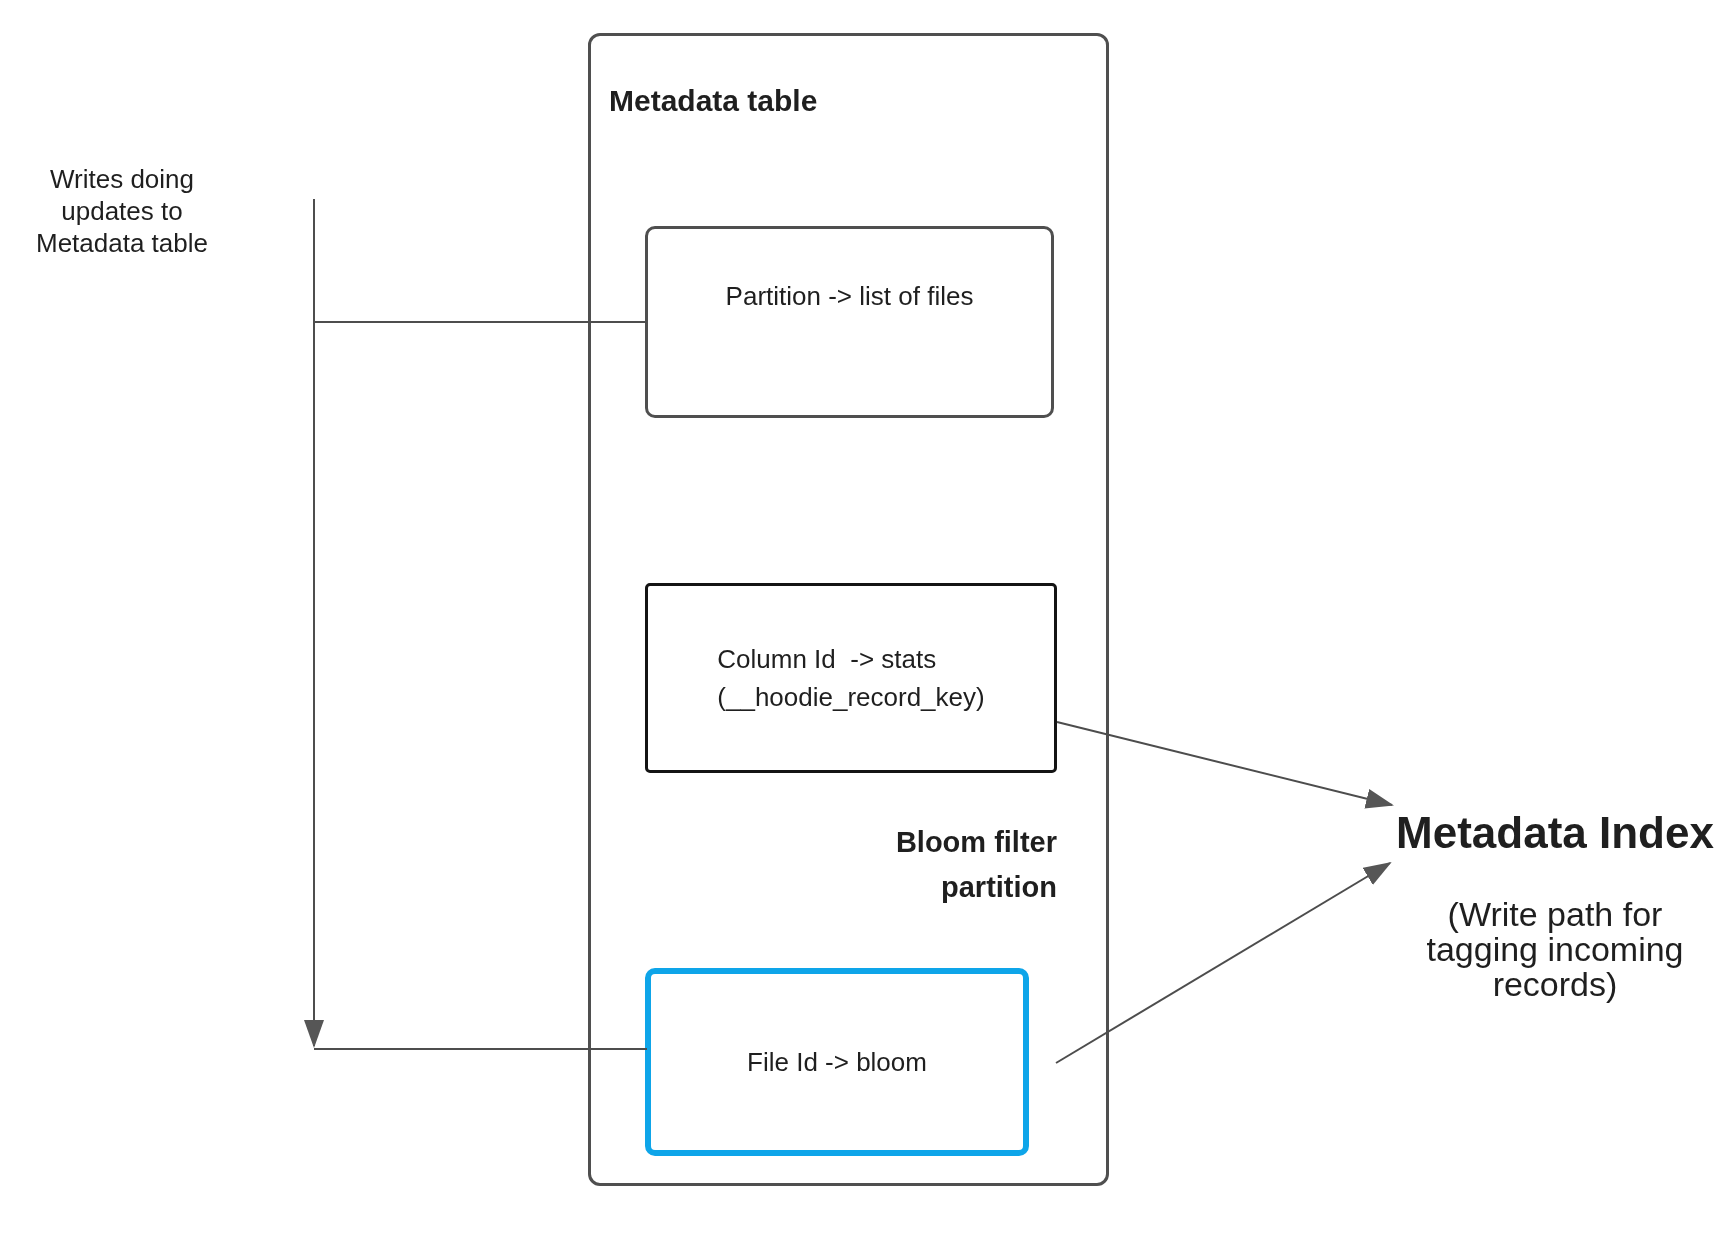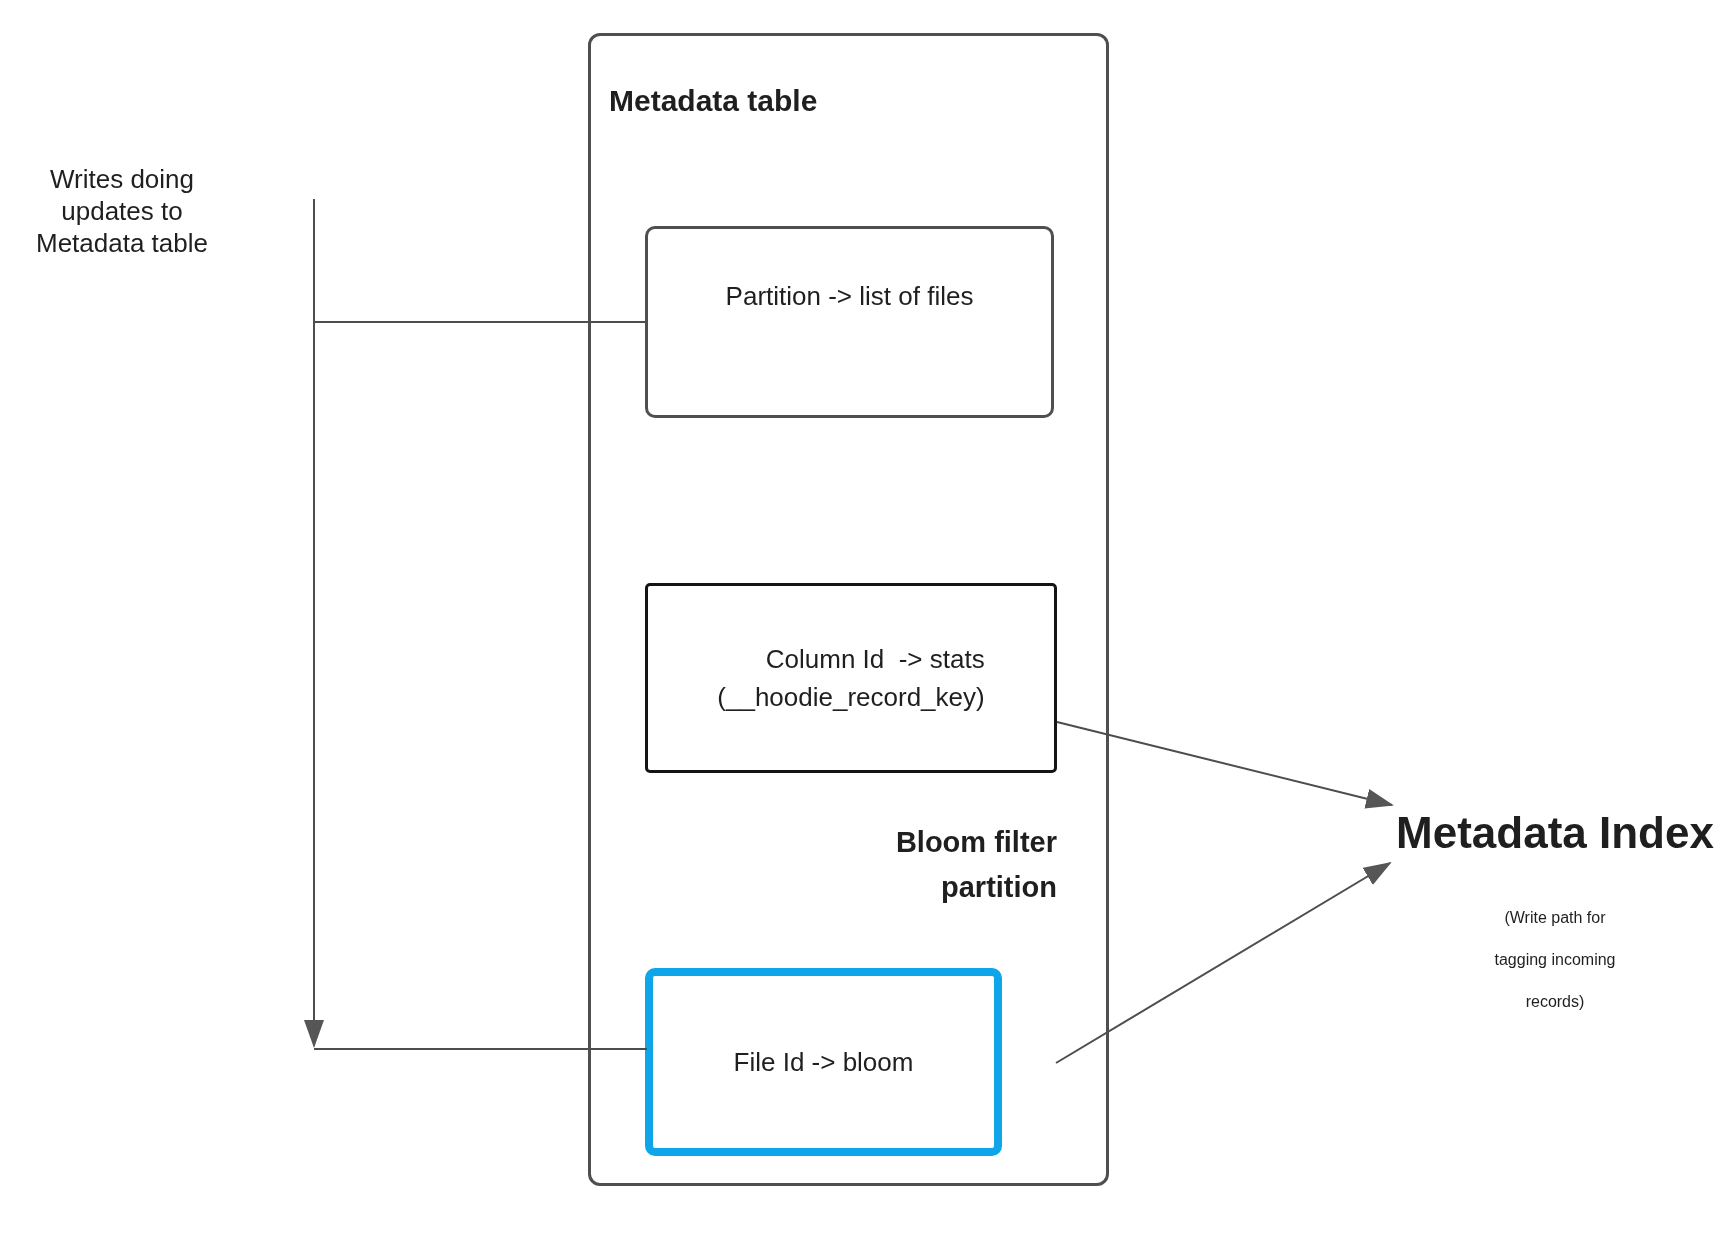--- a/index.html
+++ b/index.html
@@ -56,51 +56,51 @@
   .part-box {
     position: absolute;
     box-sizing: border-box;
     border-radius: 10px;
     background: #ffffff;
     display: flex;
     align-items: center;
     justify-content: center;
     font-size: 26px;
     line-height: 38px;
-    text-align: right;
+    text-align: left;
   }
   .files-box {
     left: 645px; top: 226px;
     width: 409px; height: 192px;
     border: 3px solid #4f4f4f;
   }
   .files-box .part-body { transform: translateY(-26px); }
   .column-box {
     left: 645px; top: 583px;
     width: 412px; height: 190px;
     border: 3px solid #141414;
     border-radius: 5px;
   }
   .bloom-box {
     left: 645px; top: 968px;
-    width: 357px; height: 188px;
-    border: 8px solid #0ea5e9;
+    width: 384px; height: 188px;
+    border: 6px solid #0ea5e9;
   }
 
   
   .index-title {
     position: absolute;
     left: 1396px; top: 808px; width: 318px;
     font-size: 44px; font-weight: bold;
     text-align: center;
   }
   .index-subtitle {
     position: absolute;
     left: 1405px; top: 897px; width: 300px;
-    font-size: 16px; line-height: 42px;
+    font-size: 34px; line-height: 35px;
     text-align: center;
   }
 
   
   .connectors {
     position: absolute;
     left: 0; top: 0;
     width: 1718px; height: 1244px;
     pointer-events: none;
     z-index: 10;

